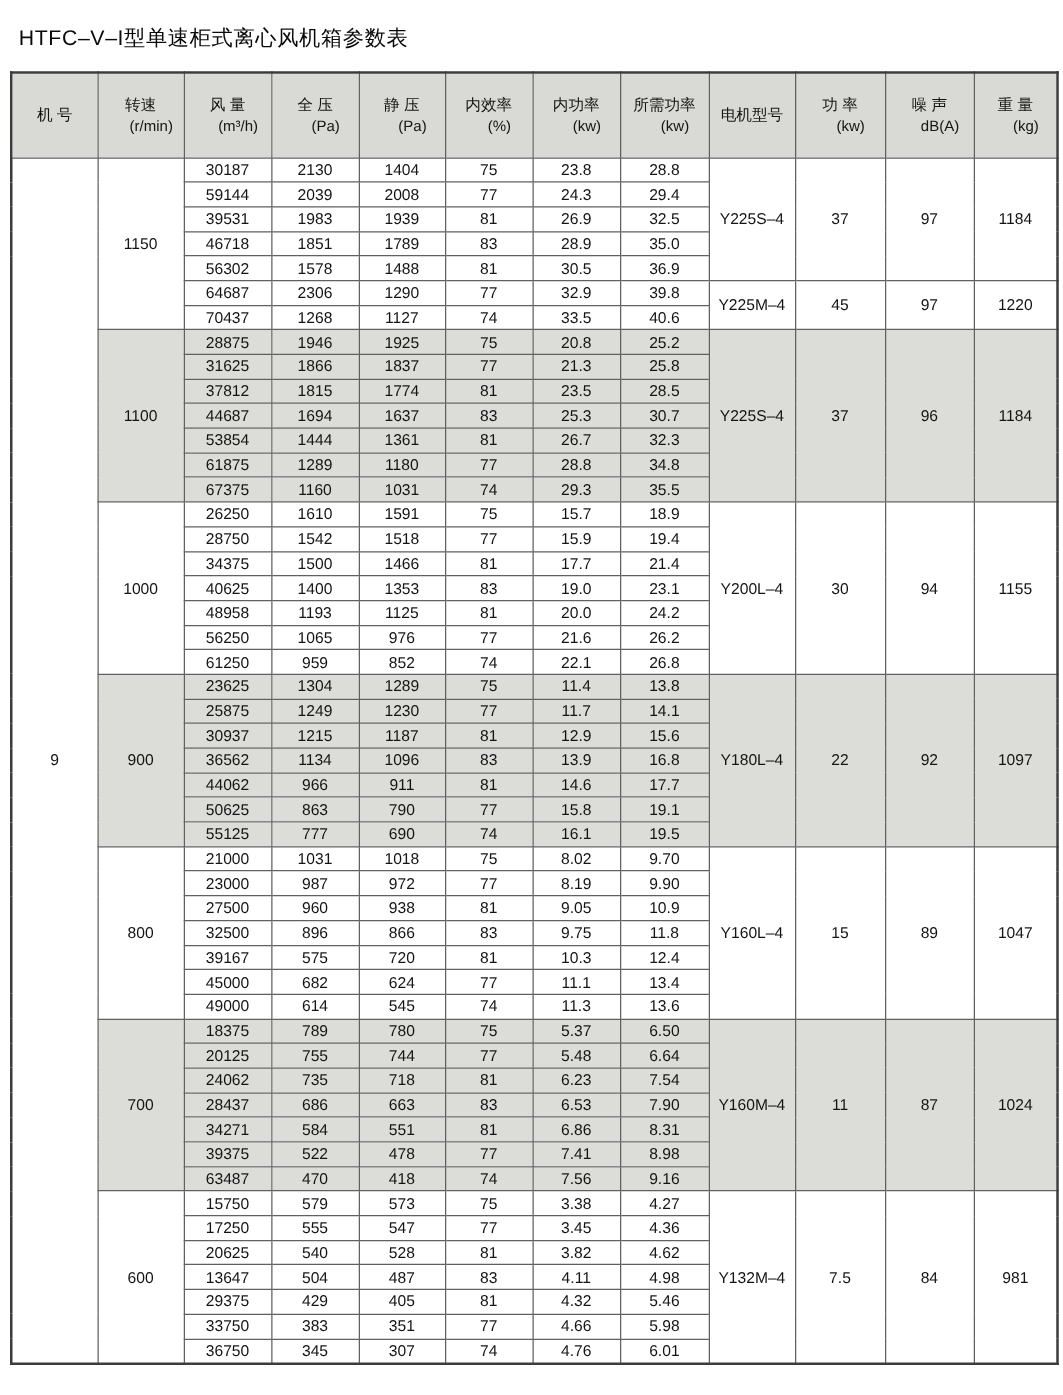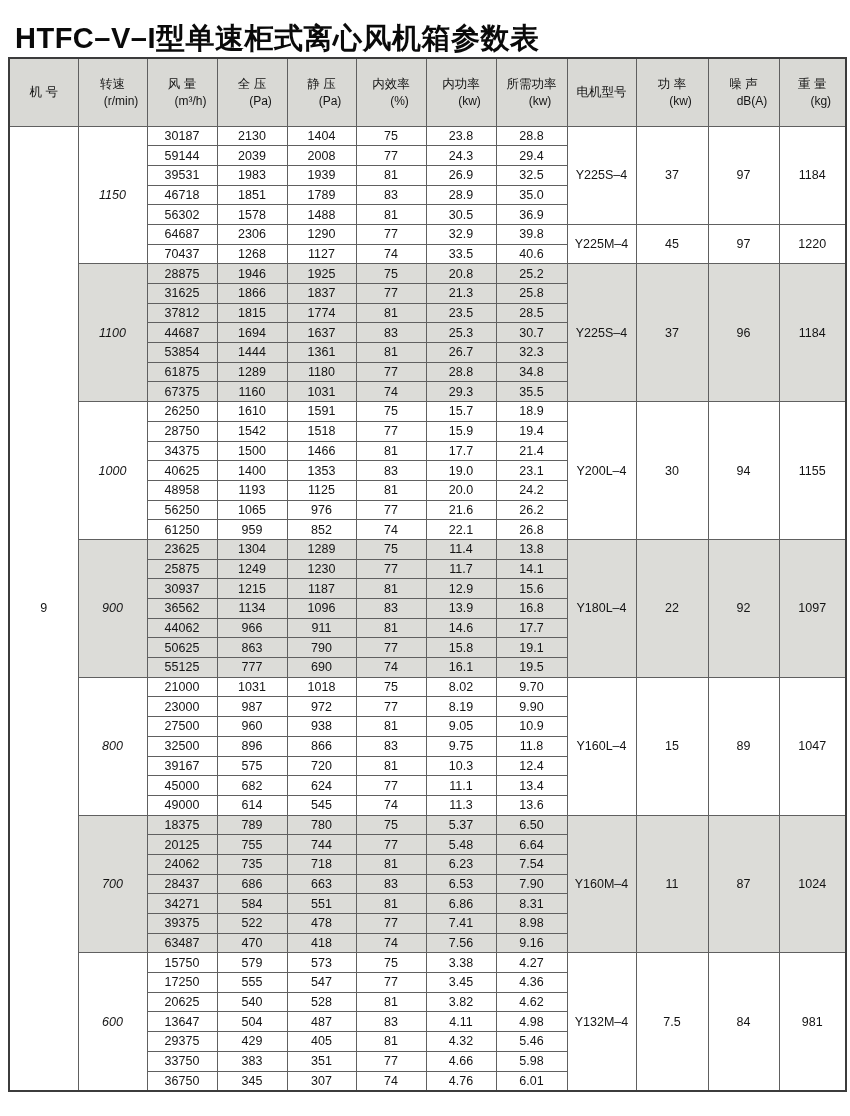--- a/index.html
+++ b/index.html
@@ -7,22 +7,22 @@
   body {
     width: 850px; height: 1116px;
     position: relative;
     background: #ffffff;
     font-family: "Liberation Sans", sans-serif;
     color: #141414;
   }
   .page-title {
     position: absolute;
     left: 15px; top: 19px;
-    font-size: 29px;
-    font-weight: bold;
+    font-size: 17px;
+    font-weight: normal;
     letter-spacing: 0.5px;
     color: #0a0a0a;
     white-space: nowrap;
   }
   table.params {
     position: absolute;
     left: 8px; top: 57px;
     width: 837px;
     border-collapse: collapse;
     table-layout: fixed;
@@ -43,21 +43,21 @@
     font-size: 12.5px;
     line-height: 1.35;
   }
   table.params th .unit { font-size: 12px; padding-left: 17px; }
   table.params td {
     font-size: 12.5px;
     background: #ffffff;
   }
   tbody tr.shaded td { background: var(--band-gray, #dcdcd8); }
   td.machine-cell { background: #ffffff !important; font-size: 13px; }
-  td.speed-cell { font-size: 12.5px; font-style: italic; }
+  td.speed-cell { font-size: 12.5px; }
 </style>
 </head>
 <body>
 
 <div class="page-title">HTFC–V–I型单速柜式离心风机箱参数表</div>
 
 <table class="params">
   <colgroup>
     <col style="width:69px">
       <col style="width:69px">

